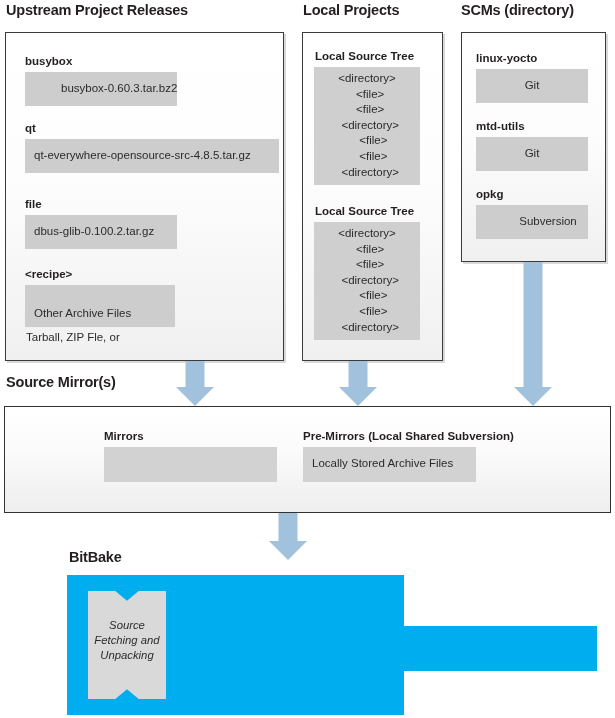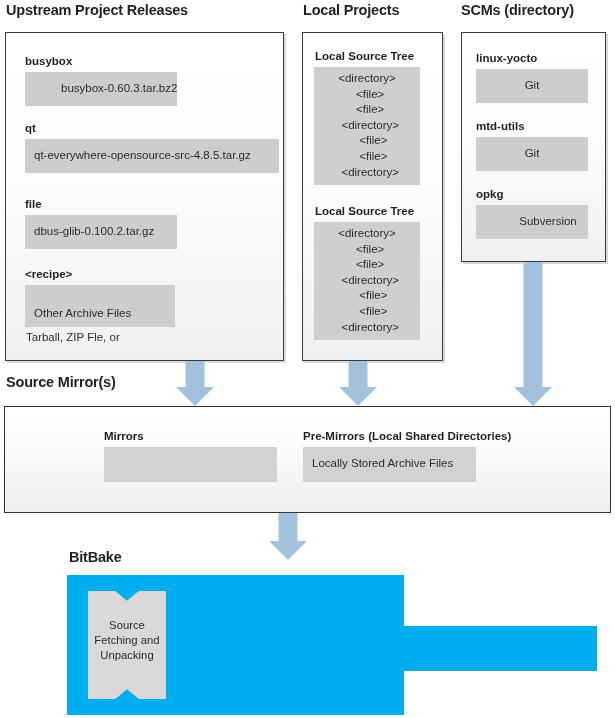--- a/index.html
+++ b/index.html
@@ -95,20 +95,21 @@
   }
   .fetch-box{
     position:absolute;
     background:#d9d9d9;
     text-align:center;
     font-size:11.3px;
     line-height:15px;
     color:#2b2b2b;
     clip-path:polygon(0% 0%, 35% 0%, 50% 9%, 65% 0%, 100% 0%,
                       100% 100%, 65% 100%, 50% 91%, 35% 100%, 0% 100%);
+    font-style:italic;
   }
   .fetch-box .inner{position:absolute;left:0;right:0;top:27px;}
 </style>
 </head>
 <body>
 
 <div class="stage">
 
   <div class="col-title" style="left:6px;top:2px;">Upstream Project Releases</div>
   <div class="col-title" style="left:303px;top:2px;">Local Projects</div>
@@ -186,21 +187,21 @@
     <div class="head" style="top:125px;"></div>
   </div>
 
   <div class="col-title" style="left:6px;top:374px;">Source Mirror(s)</div>
 
   <div class="mirror-band" style="left:4px;top:406px;width:607px;height:107px;"></div>
 
   <div class="item-label" style="left:104px;top:430px;">Mirrors</div>
   <div class="grey soft" style="left:104px;top:447px;width:173px;height:35px;"></div>
 
-  <div class="item-label" style="left:303px;top:430px;">Pre-Mirrors (Local Shared Directories)</div>
+  <div class="item-label" style="left:303px;top:430px;">Pre-Mirrors (Local Shared Subversion)</div>
   <div class="grey soft" style="left:303px;top:447px;width:173px;height:35px;"></div>
   <div class="grey-text" style="left:312px;top:457px;">Locally Stored Archive Files</div>
 
   <div class="arrow" style="left:268px;top:513px;width:40px;height:47px;">
     <div class="shaft" style="top:0;width:19px;height:28px;"></div>
     <div class="head" style="top:28px;"></div>
   </div>
 
   <div class="col-title" style="left:69px;top:549px;">BitBake</div>
 

